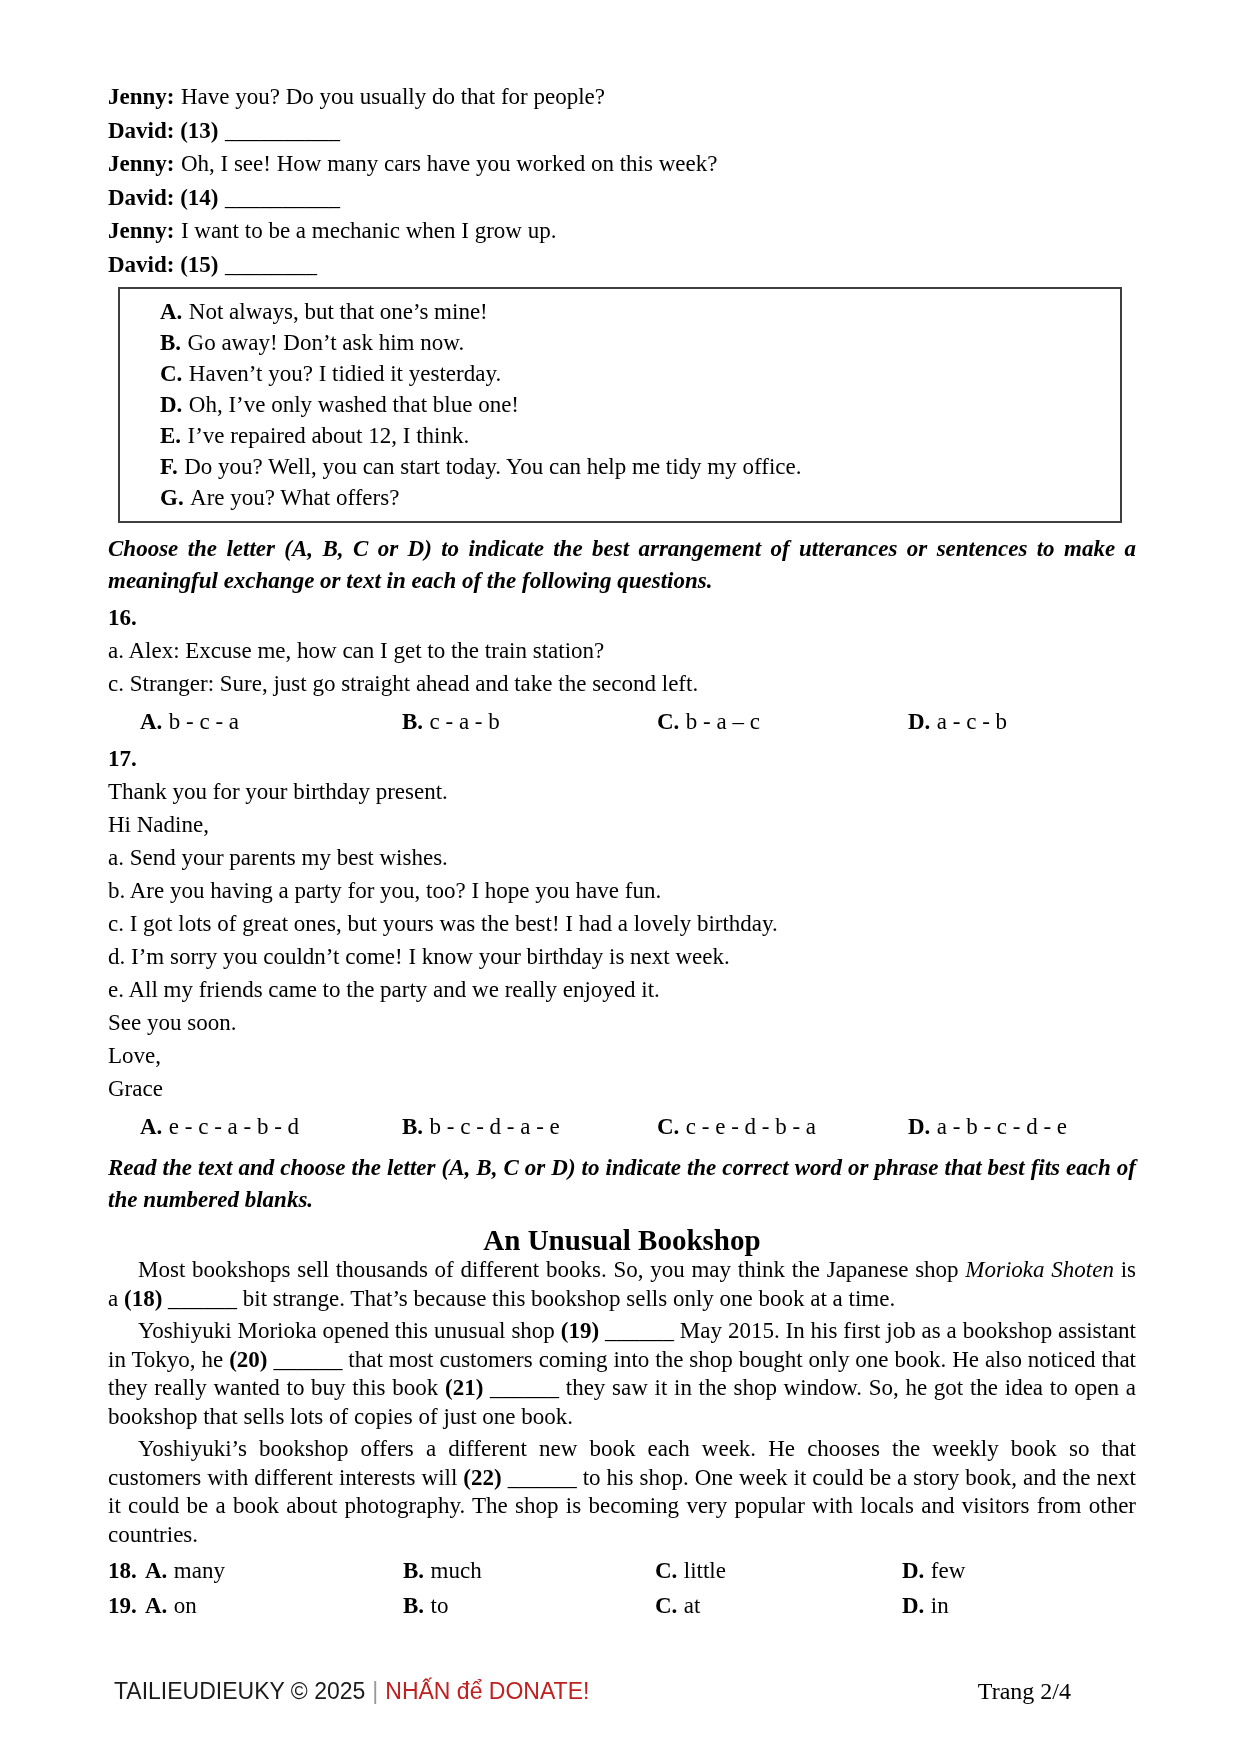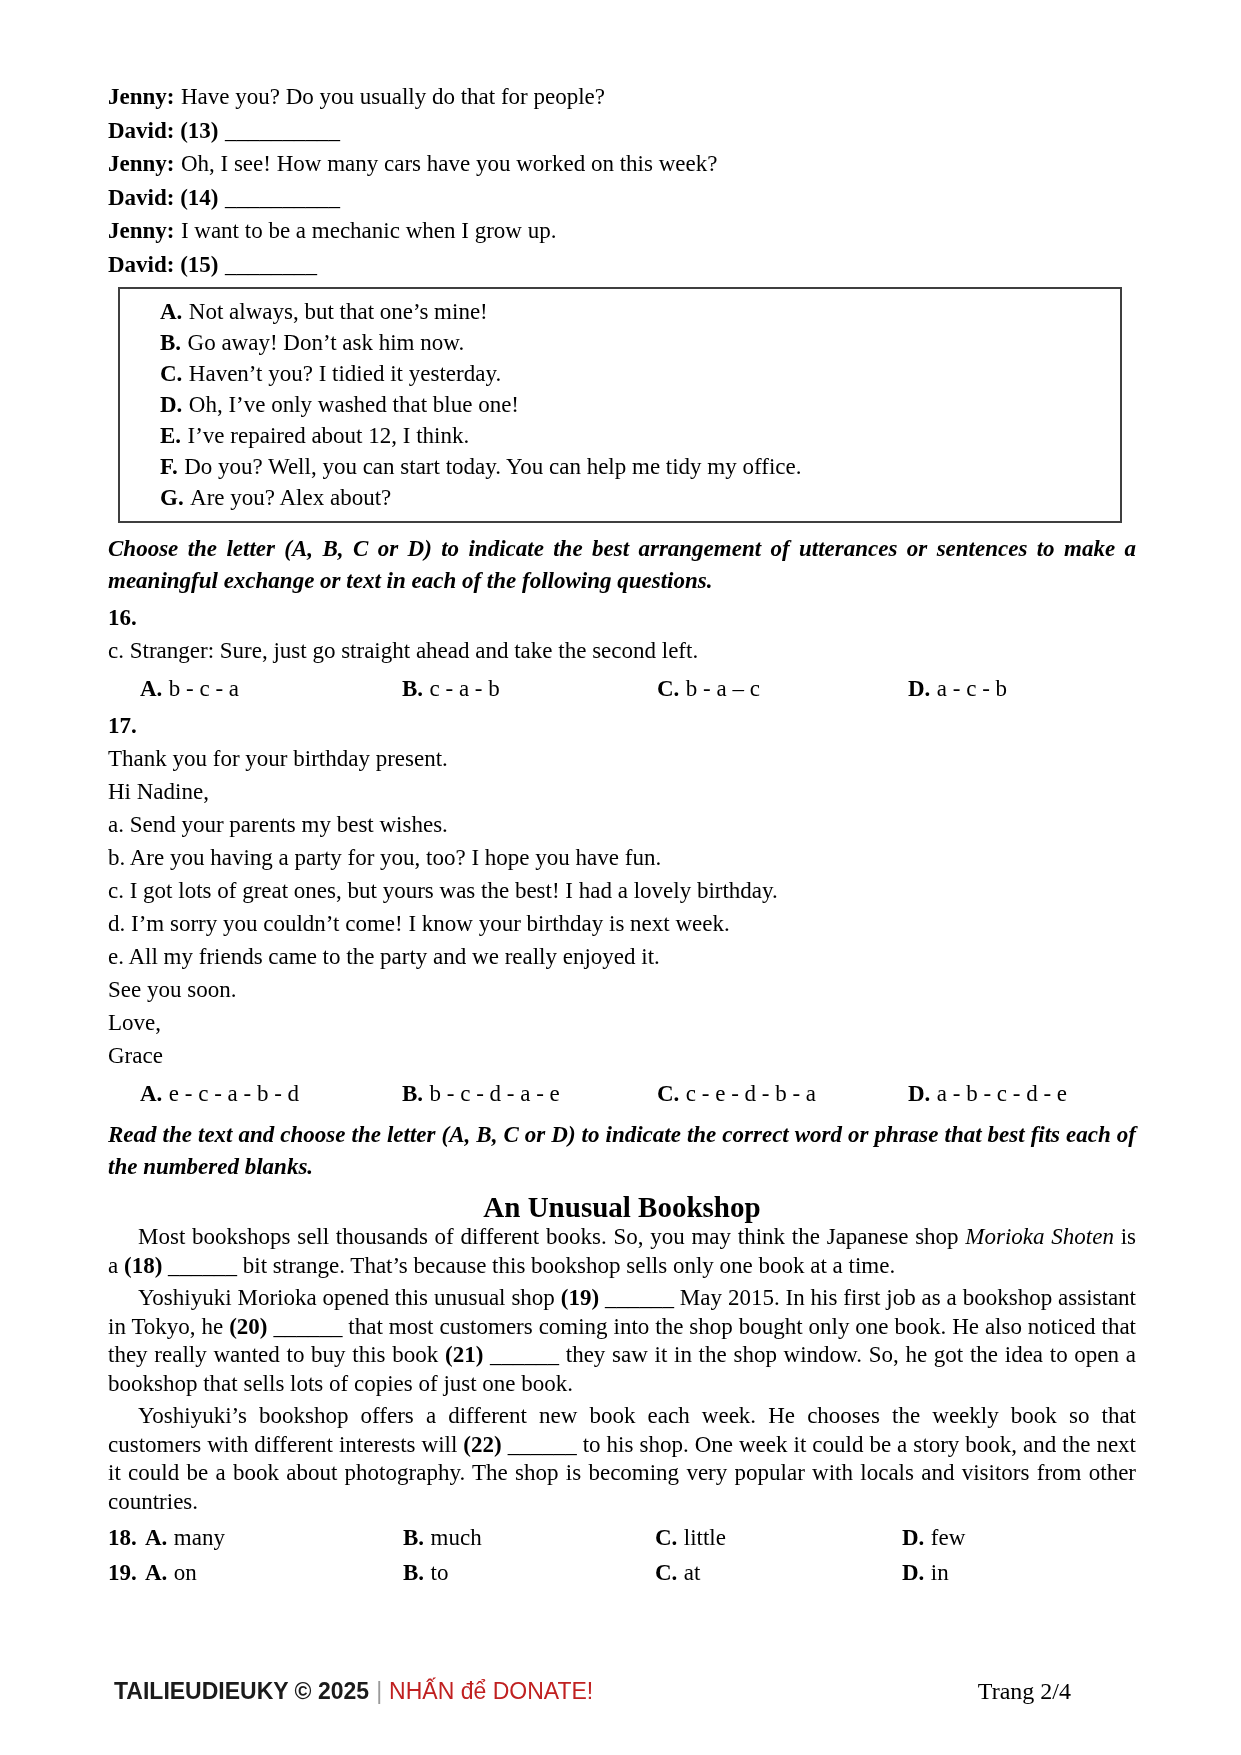--- a/index.html
+++ b/index.html
@@ -49,21 +49,21 @@
   }
   .para{
     text-align:justify;text-indent:30px;
     line-height:28.5px;margin:0 0 4px;
   }
   .footer{
     position:absolute;left:114px;right:106px;top:1678px;
     display:flex;justify-content:space-between;align-items:baseline;
   }
   .footer-left{font-family:"Liberation Sans", sans-serif;font-size:23px;}
-  .brand{font-weight:bold;color:#1b1b1b;}
+  .brand{font-weight:normal;color:#1b1b1b;}
   .sep{color:#9a9a9a;margin:0 7px;font-weight:normal;}
   .donate{color:#c02020;cursor:pointer;}
   .page-num{font-size:24px;color:#000;}
 </style>
 </head>
 <body>
 
 <div class="page">
   <div class="content">
 
@@ -76,27 +76,28 @@
       <p class="dline"><span class="b">David: (15)</span><span class="gap">________</span></p>
     </section>
 
     <div class="options-box">
       <p><span class="b">A.</span><span class="gap">Not always, but that one’s mine!</span></p>
       <p><span class="b">B.</span><span class="gap">Go away! Don’t ask him now.</span></p>
       <p><span class="b">C.</span><span class="gap">Haven’t you? I tidied it yesterday.</span></p>
       <p><span class="b">D.</span><span class="gap">Oh, I’ve only washed that blue one!</span></p>
       <p><span class="b">E.</span><span class="gap">I’ve repaired about 12, I think.</span></p>
       <p><span class="b">F.</span><span class="gap">Do you? Well, you can start today. You can help me tidy my office.</span></p>
-      <p><span class="b">G.</span><span class="gap">Are you? Alex about?</span></p>
+      <p><span class="b">G.</span><span class="gap">Are you? What offers?</span></p>
     </div>
 
     <p class="instruction">Choose the letter (A, B, C or D) to indicate the best arrangement of utterances or sentences to make a meaningful exchange or text in each of the following questions.</p>
 
     <section>
       <p class="qnum">16.</p>
+      <p class="qline">a. Alex: Excuse me, how can I get to the train station?</p>
       <p class="qline">c. Stranger: Sure, just go straight ahead and take the second left.</p>
       <div class="opt-row">
         <span><span class="b">A.</span><span class="gap">b - c - a</span></span>
         <span><span class="b">B.</span><span class="gap">c - a - b</span></span>
         <span><span class="b">C.</span><span class="gap">b - a – c</span></span>
         <span><span class="b">D.</span><span class="gap">a - c - b</span></span>
       </div>
     </section>
 
     <section>

